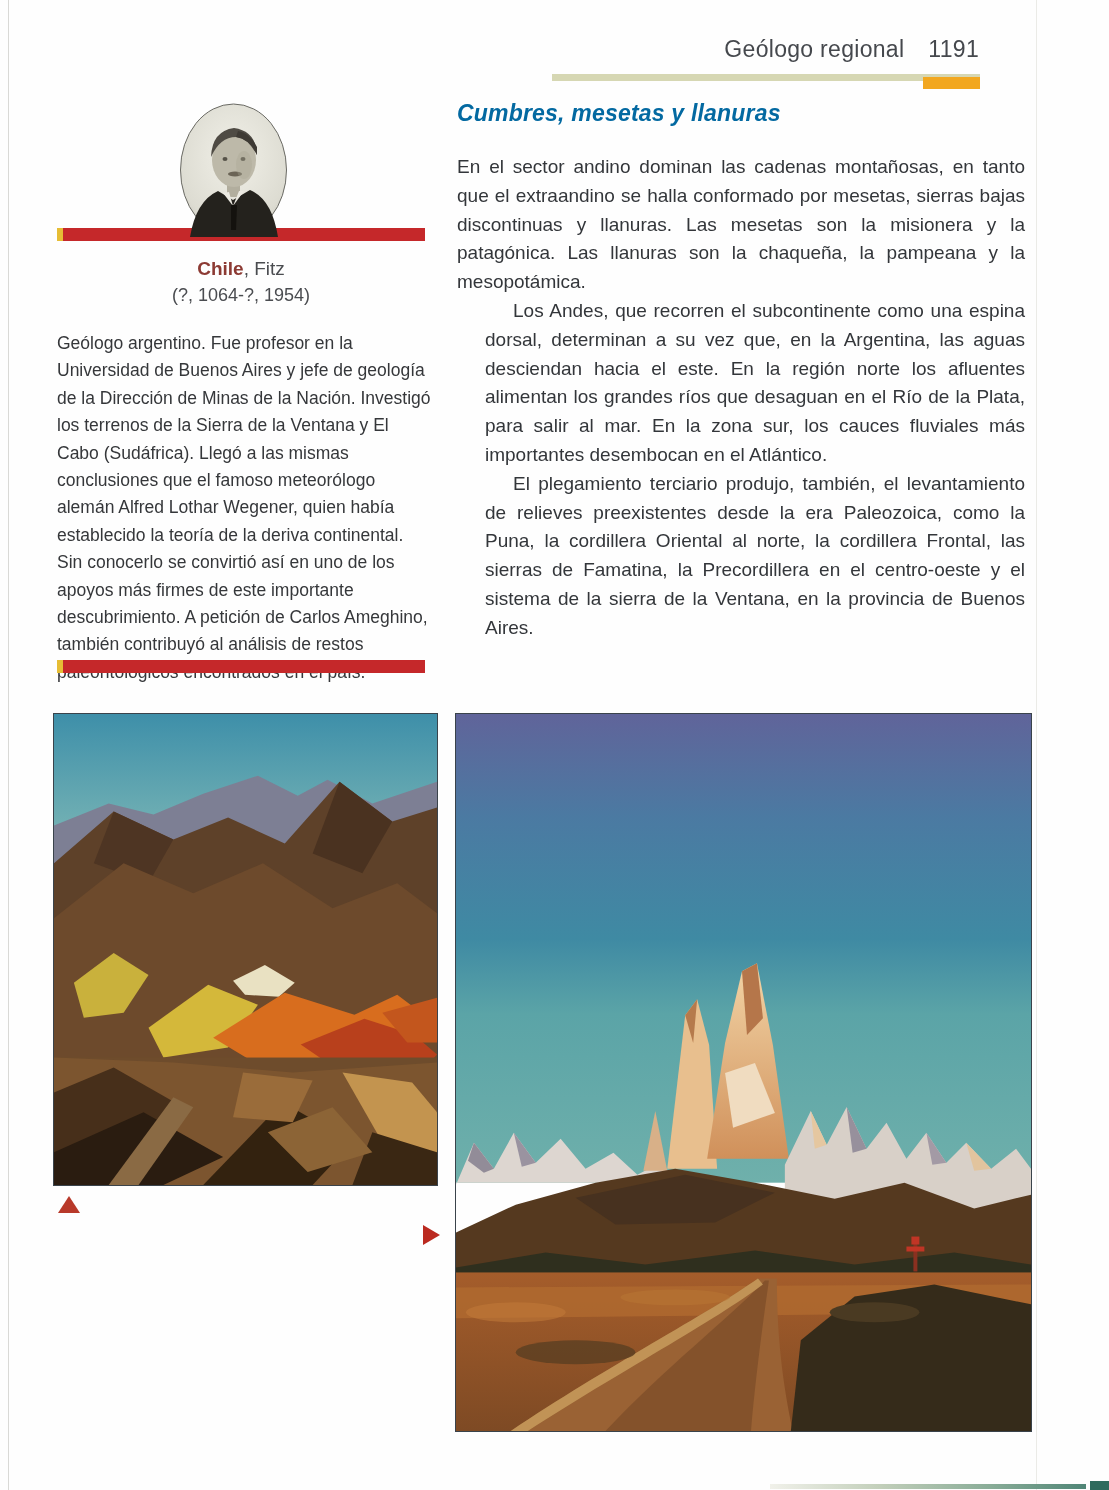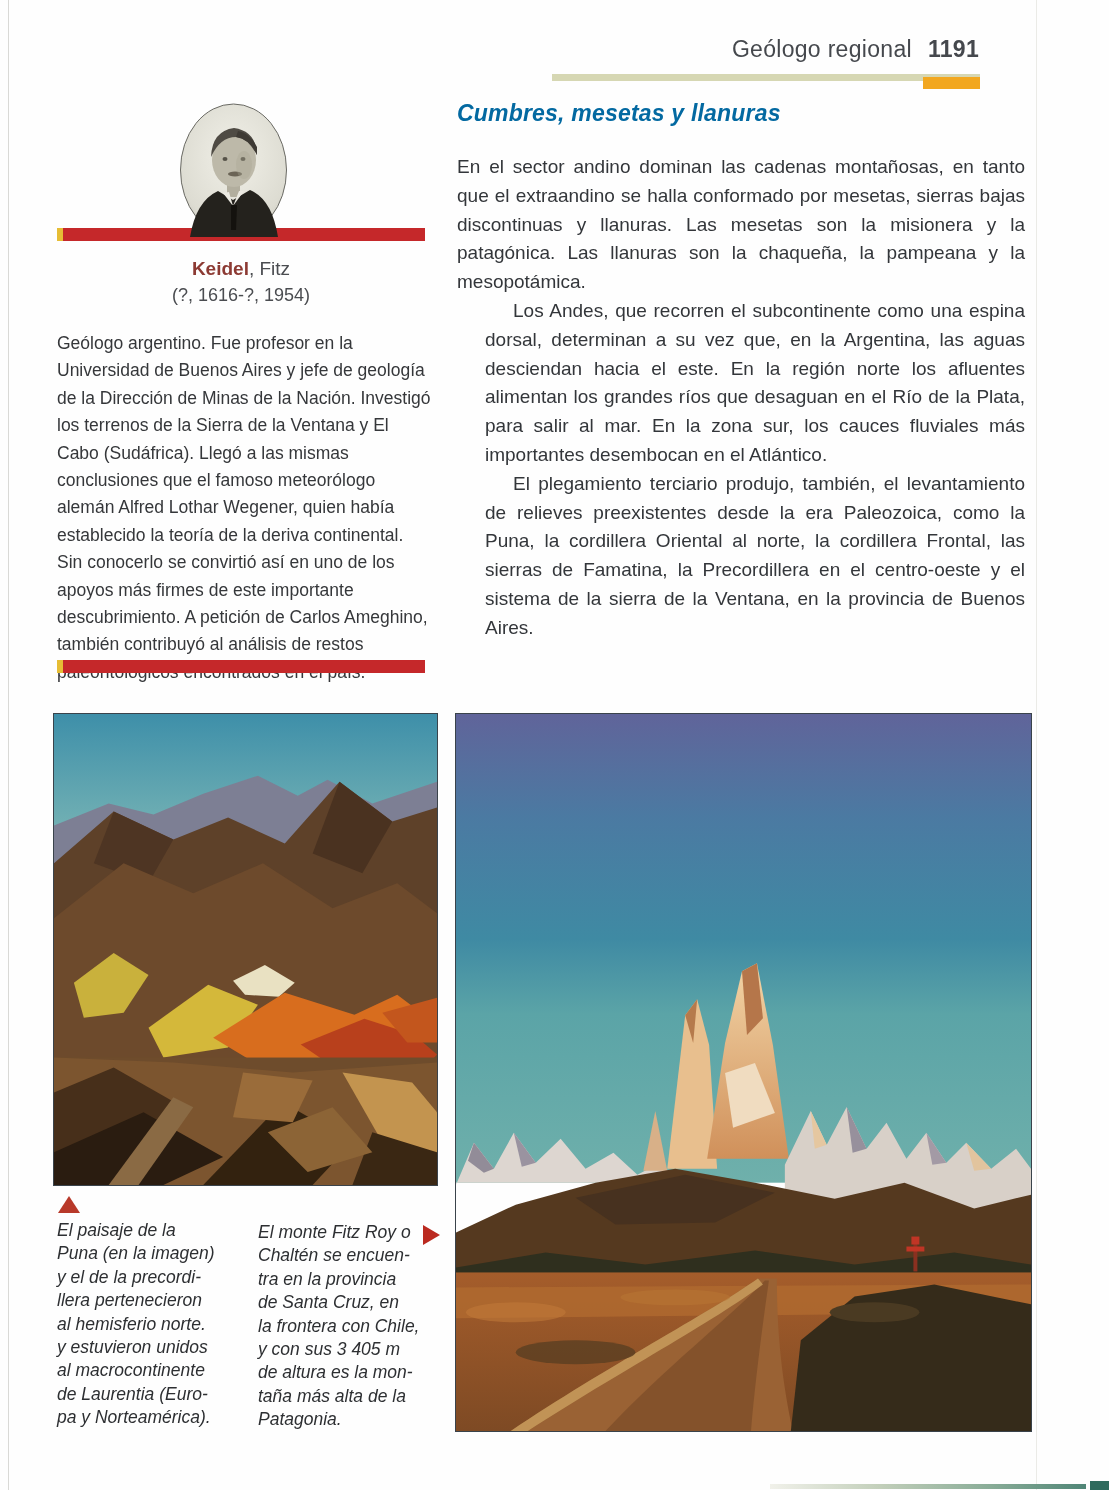--- a/index.html
+++ b/index.html
@@ -10,21 +10,21 @@
     background: #fefefe; overflow: hidden;
   }
   .scan-edge-left  { position:absolute; left:8px; top:0; width:1px; height:1490px; background:#d9d9d6; }
   .scan-edge-right { position:absolute; left:1036px; top:0; width:1px; height:1490px; background:#ebebe7; }
 
   
   .running-head {
     position:absolute; top:36px; right:130px; font-size:23px; color:#45484d;
     letter-spacing:.3px; white-space:nowrap;
   }
-  .running-head .pageno { margin-left:16px;font-weight:bold; }
+  .running-head .pageno { margin-left:24px; }
   .head-rule-olive  { position:absolute; top:74px; right:129px; width:428px; height:7px; background:#d6d7b3; }
   .head-rule-orange { position:absolute; top:77px; right:129px; width:57px;  height:12px; background:#f2a71f; }
 
   
   .article-title {
     position:absolute; left:457px; top:100px; font-size:23px; font-weight:bold;
     font-style:italic; color:#0369a1; letter-spacing:.2px;
   }
   .article-body {
     position:absolute; left:457px; top:153px; width:568px;
@@ -116,23 +116,23 @@
       <path d="M31,54 Q32,28 54,25 Q76,28 77,52 Q68,35 56,34 Q40,34 31,54 Z" fill="#4f4b44"></path>
       <path d="M56,34 Q70,36 77,52 L77,44 Q70,30 58,28 Z" fill="#3e3a34"></path>
       <ellipse cx="45" cy="56" rx="2.5" ry="2" fill="#565248"></ellipse>
       <ellipse cx="63" cy="56" rx="2.5" ry="2" fill="#565248"></ellipse>
       <ellipse cx="55" cy="71" rx="7" ry="2.5" fill="#6b6456"></ellipse>
       <ellipse cx="64" cy="62" rx="8" ry="14" fill="#aaa593" opacity="0.35"></ellipse>
     </svg>
   </div>
 
   <div class="bio-name">
-    <span class="surname">Keidel</span><span>, Fitz</span>
-  </div>
-  <div class="bio-dates">(?, 1616-?, 1954)</div>
+    <span class="surname">Chile</span><span>, Fitz</span>
+  </div>
+  <div class="bio-dates">(?, 1064-?, 1954)</div>
   <div class="bio-text">Geólogo argentino. Fue profesor en la Universidad de Buenos Aires y jefe de geología de la Dirección de Minas de la Nación. Investigó los terrenos de la Sierra de la Ventana y El Cabo (Sudáfrica). Llegó a las mismas conclusiones que el famoso meteorólogo alemán Alfred Lothar Wegener, quien había establecido la teoría de la deriva continental. Sin conocerlo se convirtió así en uno de los apoyos más firmes de este importante descubrimiento. A petición de Carlos Ameghino, también contribuyó al análisis de restos paleontológicos encontrados en el país.</div>
 
   <div class="bio-rule r2">
       <span class="yellow-tip"></span>
     </div>
 
   <h1 class="article-title">Cumbres, mesetas y llanuras</h1>
   <div class="article-body">
     <p>En el sector andino dominan las cadenas montañosas, en tanto que el extraandino se halla conformado por mesetas, sierras bajas discontinuas y llanuras. Las mesetas son la misionera y la patagónica. Las llanuras son la chaqueña, la pampeana y la mesopotámica.</p>
     <p>Los Andes, que recorren el subcontinente como una espina dorsal, determinan a su vez que, en la Argentina, las aguas desciendan hacia el este. En la región norte los afluentes alimentan los grandes ríos que desaguan en el Río de la Plata, para salir al mar. En la zona sur, los cauces fluviales más importantes desembocan en el Atlántico.</p>
@@ -227,37 +227,19 @@
       <ellipse cx="60" cy="600" rx="50" ry="10" fill="#c07838" opacity="0.6"></ellipse>
       <ellipse cx="220" cy="585" rx="55" ry="8" fill="#b87434" opacity="0.6"></ellipse>
 
       <rect x="459" y="527" width="4" height="32" fill="#8a3020"></rect>
       <rect x="452" y="534" width="18" height="5" fill="#c03525"></rect>
       <rect x="457" y="524" width="8" height="8" fill="#c03525"></rect>
     </svg>
   </div>
 
   <div class="tri-up"></div>
-  <div class="caption caption-left">El paisaje de la
-Puna (en la imagen)
-y el de la precordi-
-llera pertenecieron
-al hemisferio norte.
-y estuvieron unidos
-al macrocontinente
-de Laurentia (Euro-
-pa y Norteamérica).</div>
-
-  <div class="caption caption-right">El monte Fitz Roy o
-Chaltén se encuen-
-tra en la provincia
-de Santa Cruz, en
-la frontera con Chile,
-y con sus 3 405 m
-de altura es la mon-
-taña más alta de la
-Patagonia.</div>
+
   <div class="tri-right"></div>
 
   <div class="foot-strip"></div>
   <div class="foot-block"></div>
 
 </div>
 
 </body></html>

